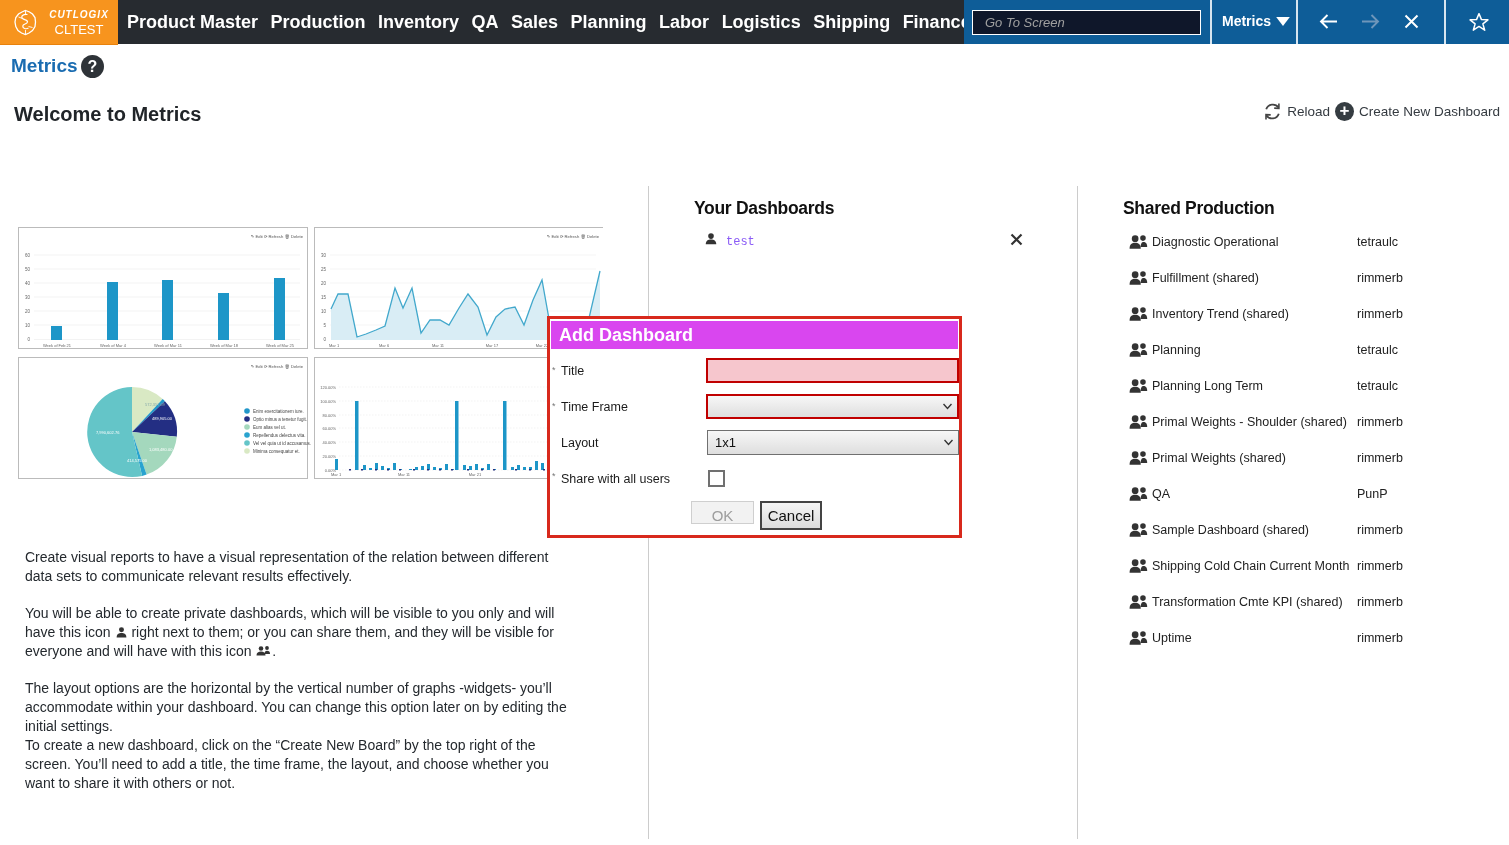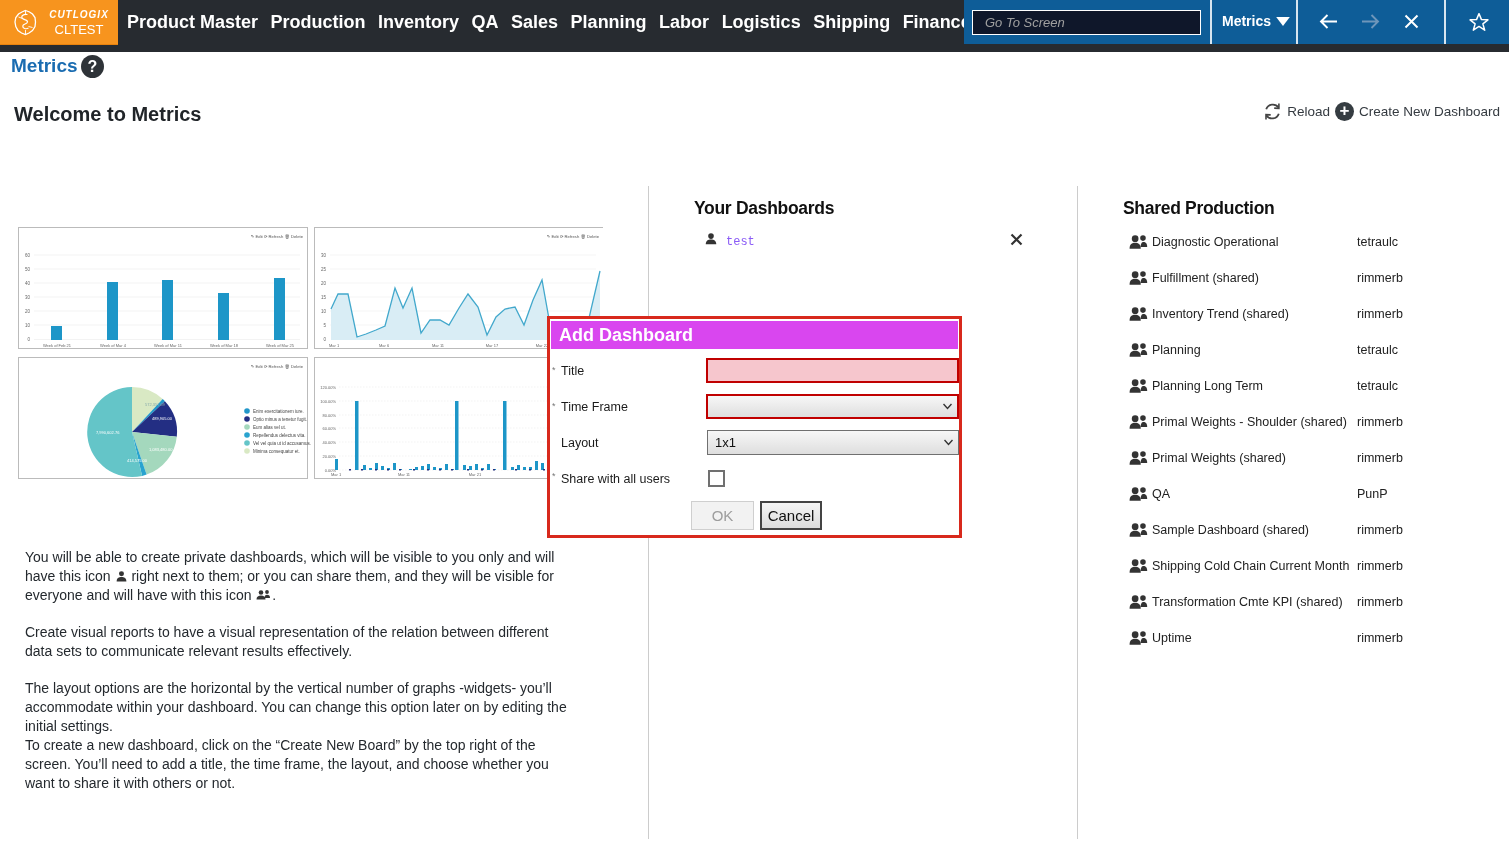--- a/index.html
+++ b/index.html
@@ -1,21 +1,21 @@
 <!DOCTYPE html>
 <html><head>
 <meta charset="utf-8">
 <style>
 * { margin:0; padding:0; box-sizing:border-box; }
 html,body { width:1509px; height:845px; background:#fff; font-family:"Liberation Sans", sans-serif; overflow:hidden; }
 #page { position:relative; width:1509px; height:845px; }
 .abs { position:absolute; }
 
 
-#navbar { position:absolute; left:0; top:0; width:1509px; height:52px; background:#272b30; }
+#navbar { position:absolute; left:0; top:0; width:1509px; height:44px; background:#272b30; }
 #logo { position:absolute; left:0; top:0; width:118px; height:44px; background:#f7941e; box-shadow:0 1px 0 #e8820d; }
 #logo svg { position:absolute; left:12px; top:9px; }
 #logo .l1 { position:absolute; left:44px; top:9px; width:70px; color:#fff; font-size:10px; font-weight:bold; font-style:italic; letter-spacing:1px; text-align:center; }
 #logo .l2 { position:absolute; left:44px; top:22px; width:70px; color:#fff; font-size:13px; text-align:center; }
 #menu { position:absolute; left:127px; top:0; height:44px; display:flex; align-items:center; gap:12.5px; }
 #menu span { color:#fff; font-size:18px; font-weight:bold; white-space:nowrap; }
 #navblue { position:absolute; left:964px; top:0; width:545px; height:44px; background:#0e5d98; }
 #goto { position:absolute; left:8px; top:10px; width:229px; height:25px; border:1px solid #fff; border-radius:0; background:#0f172a; font-family:"Liberation Sans",sans-serif; font-size:13px; font-style:italic; color:#999; padding-left:12px; }
 #goto::placeholder { color:#a0a0a0; font-style:italic; }
 .nbsep { position:absolute; top:0; width:2px; height:44px; background:#d7e5f0; }
@@ -270,30 +270,30 @@
         <rect x="525" y="242" width="2" height="1.5"></rect>
     </g>
     <g font-size="4" fill="#666" text-anchor="middle">
       <text x="318" y="249">Mar 1</text>
         <text x="386" y="249">Mar 11</text>
         <text x="457" y="249">Mar 21</text>
     </g>
   </svg>
 
   <div class="abs" style="left:25px; top:548px; width:600px; color:#24292e; font-size:14px; line-height:19px;">
+    <p style="margin-bottom:18px;">Create visual reports to have a visual representation of the relation between different<br>data sets to communicate relevant results effectively.</p>
     <p style="margin-bottom:18px;">You will be able to create private dashboards, which will be visible to you only and will<br>have this icon <svg width="13" height="13" viewBox="0 0 24 24" style="vertical-align:-2px;">
           <circle cx="12" cy="7" r="4.6" fill="#333"></circle>
           <path d="M3 21 C3 15 7 13 12 13 C17 13 21 15 21 21 Z" fill="#333"></path>
         </svg> right next to them; or you can share them, and they will be visible for<br>everyone and will have with this icon <svg width="17" height="12" viewBox="0 0 34 24" style="vertical-align:-1px;">
           <circle cx="12" cy="7" r="4.6" fill="#333"></circle>
           <path d="M3 21 C3 15 7 13 12 13 C17 13 21 15 21 21 Z" fill="#333"></path>
           <circle cx="24" cy="6" r="3.8" fill="#333"></circle>
           <path d="M19 18 C19 13 21 11.5 24 11.5 C28 11.5 30 13 30 18 Z" fill="#333"></path>
         </svg>.</p>
-    <p style="margin-bottom:18px;">Create visual reports to have a visual representation of the relation between different<br>data sets to communicate relevant results effectively.</p>
     <p>The layout options are the horizontal by the vertical number of graphs -widgets- you’ll<br>accommodate within your dashboard. You can change this option later on by editing the<br>initial settings.</p>
     <p style="margin-bottom:18px;">To create a new dashboard, click on the “Create New Board” by the top right of the<br>screen. You’ll need to add a title, the time frame, the layout, and choose whether you<br>want to share it with others or not.</p>
   </div>
 
   <div class="abs" style="left:694px; top:198px; color:#111; font-size:17.5px; font-weight:bold; letter-spacing:-0.3px;">Your Dashboards</div>
   <svg class="abs" style="left:704px; top:232px;" width="14" height="14" viewBox="0 0 24 24">
       <circle cx="12" cy="7" r="4.8" fill="#333"></circle>
       <path d="M3 21 C3 15 7 13 12 13 C17 13 21 15 21 21 Z" fill="#333"></path>
     </svg>
   <div class="abs" style="left:726px; top:235px; color:#8b5cf6; font-size:12px;font-family:Liberation Mono, monospace;">test</div>
@@ -439,16 +439,16 @@
     </div>
     <div style="position:absolute; left:11px; top:117px; color:#1b1b1b; font-size:12.5px;">Layout</div>
     <div style="position:absolute; left:157px; top:111px; width:252px; height:25px; background:linear-gradient(#f7f7f7,#dedede); border:1px solid #707070; font-size:13px; color:#111; line-height:23px; padding-left:7px;">1x1
       <svg style="position:absolute; right:5px; top:8px;" width="9" height="7" viewBox="0 0 9 7">
           <path d="M0.5 1 L4.5 5.5 L8.5 1" fill="none" stroke="#333" stroke-width="1.4"></path>
         </svg>
     </div>
     <div style="position:absolute; left:2px; top:152px; color:#777; font-size:9px;">*</div>
     <div style="position:absolute; left:11px; top:153px; color:#1b1b1b; font-size:12.5px;">Share with all users</div>
     <div style="position:absolute; left:158px; top:151px; width:17px; height:17px; background:#fff; border:2px solid #707070;"></div>
-    <div style="position:absolute; left:141px; top:182px; width:63px; height:29px; background:#f2f2f2; border:1px solid #cfcfcf; color:#9d9d9d; font-size:15px; text-align:center; line-height:27px;">OK</div>
+    <div style="position:absolute; left:141px; top:182px; width:63px; height:23px; background:#f2f2f2; border:1px solid #cfcfcf; color:#9d9d9d; font-size:15px; text-align:center; line-height:27px;">OK</div>
     <div style="position:absolute; left:210px; top:182px; width:62px; height:29px; background:linear-gradient(#f5f5f5,#dcdcdc); border:2px solid #444; color:#111; font-size:15px; text-align:center; line-height:25px;">Cancel</div>
   </div>
 </div>
 
 </body></html>

